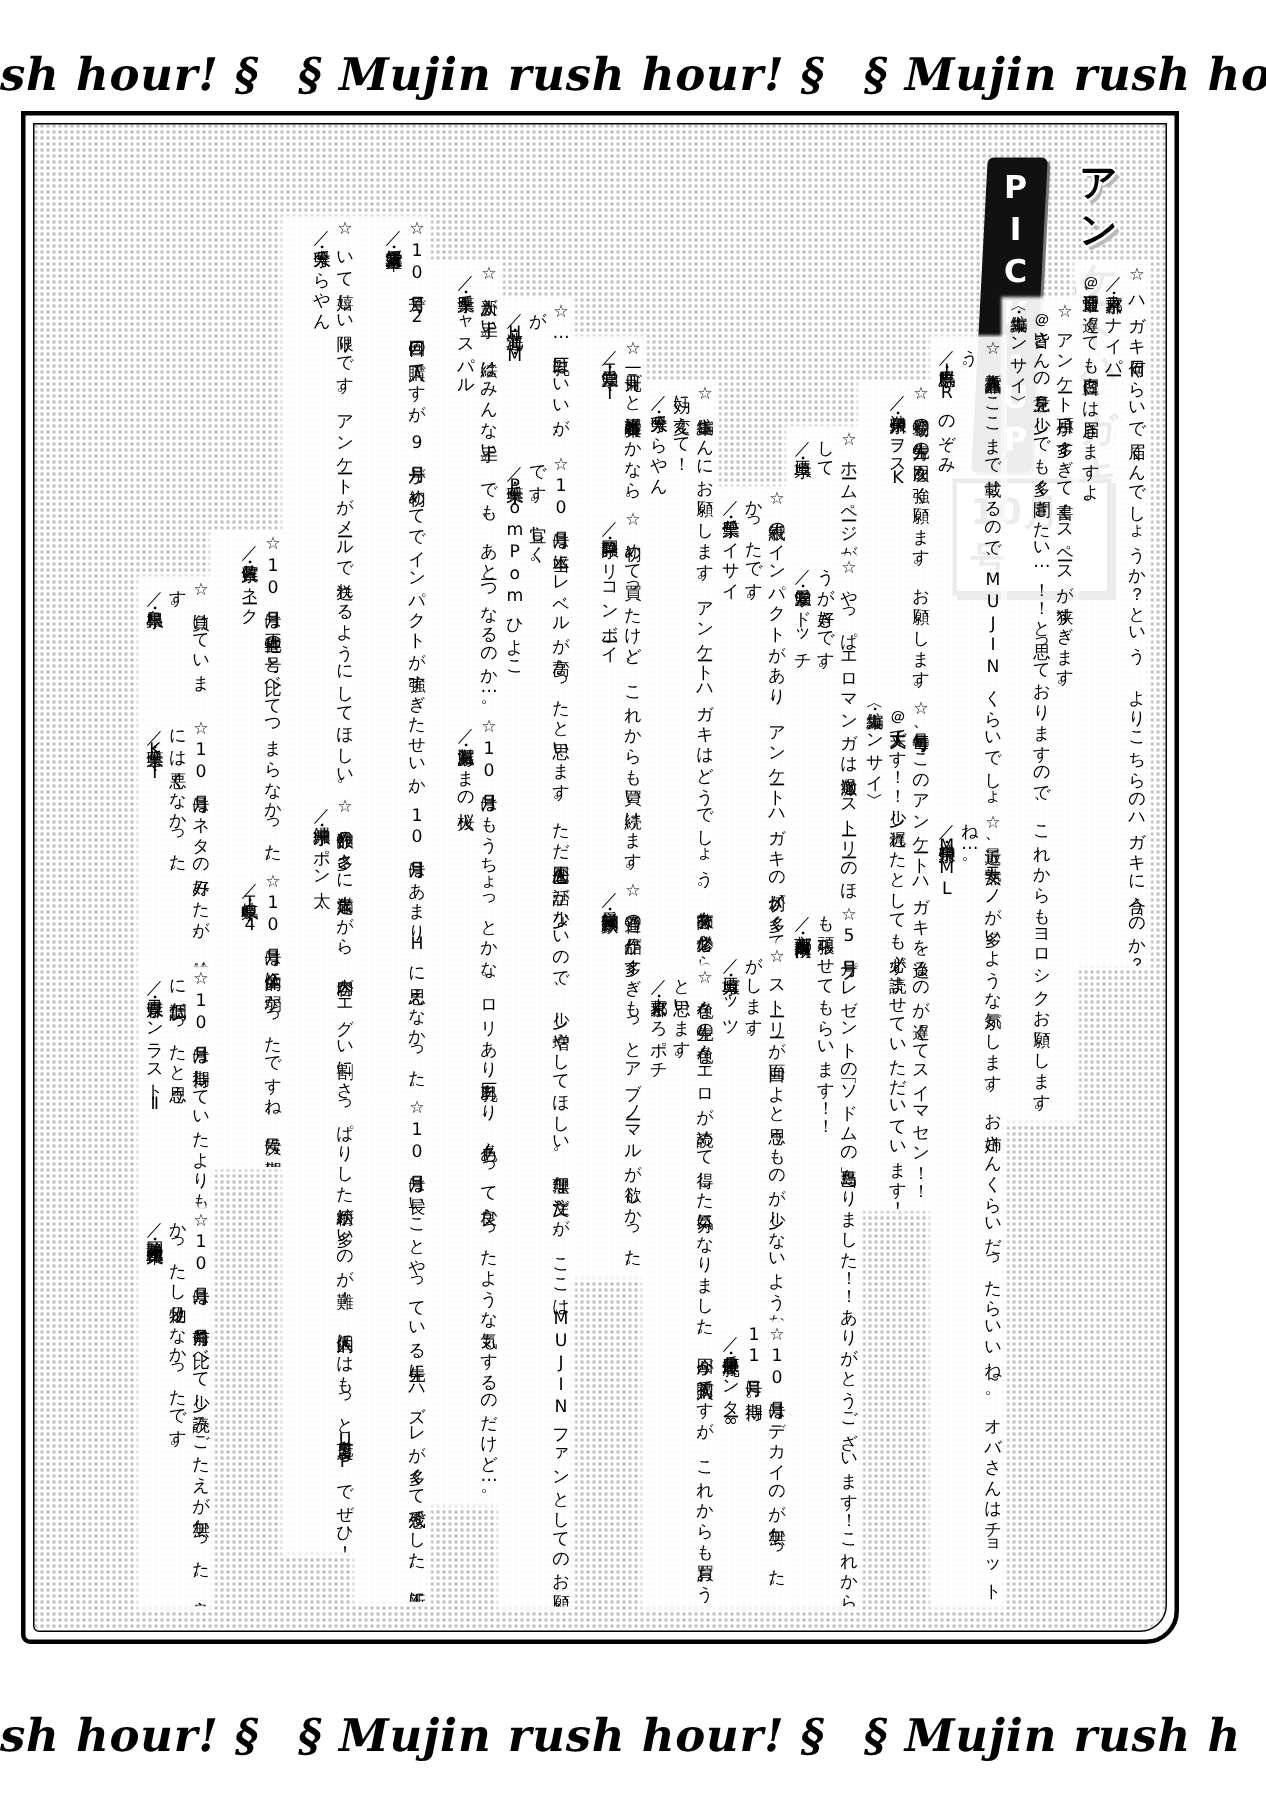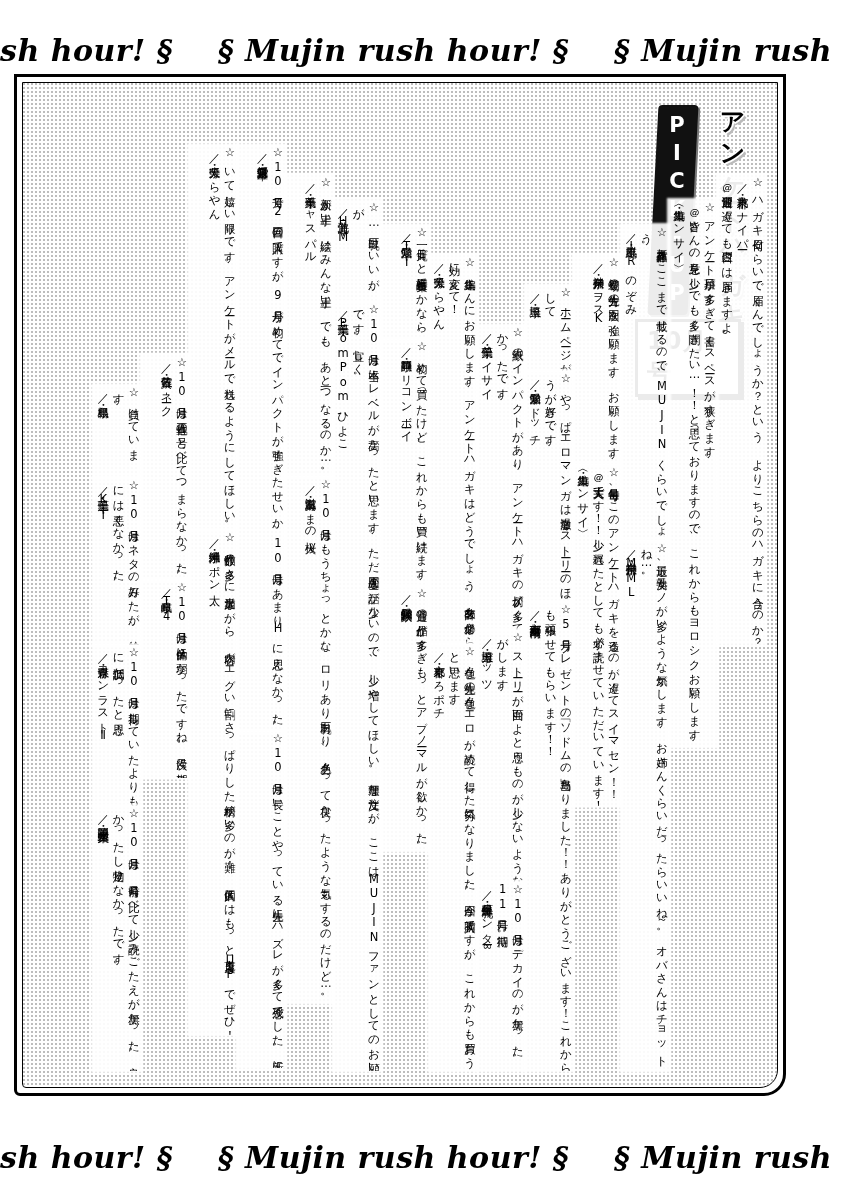--- a/index.html
+++ b/index.html
@@ -25,21 +25,20 @@
     font-family: "DejaVu Serif", serif;
     font-weight: bold;
     font-style: italic;
     font-size: 30px;
     letter-spacing: 0.5px;
     white-space: nowrap;
     overflow: hidden;
     color: #000;
     display: flex;
     align-items: center;
-    gap: 19px;
   }
   .runner-top { top: 28px; }
   .runner-bottom { top: 1135px; }
   .runner span.seg {
     display: inline-block;
     padding-right: 26px;
   }
 
   
   .panel {

